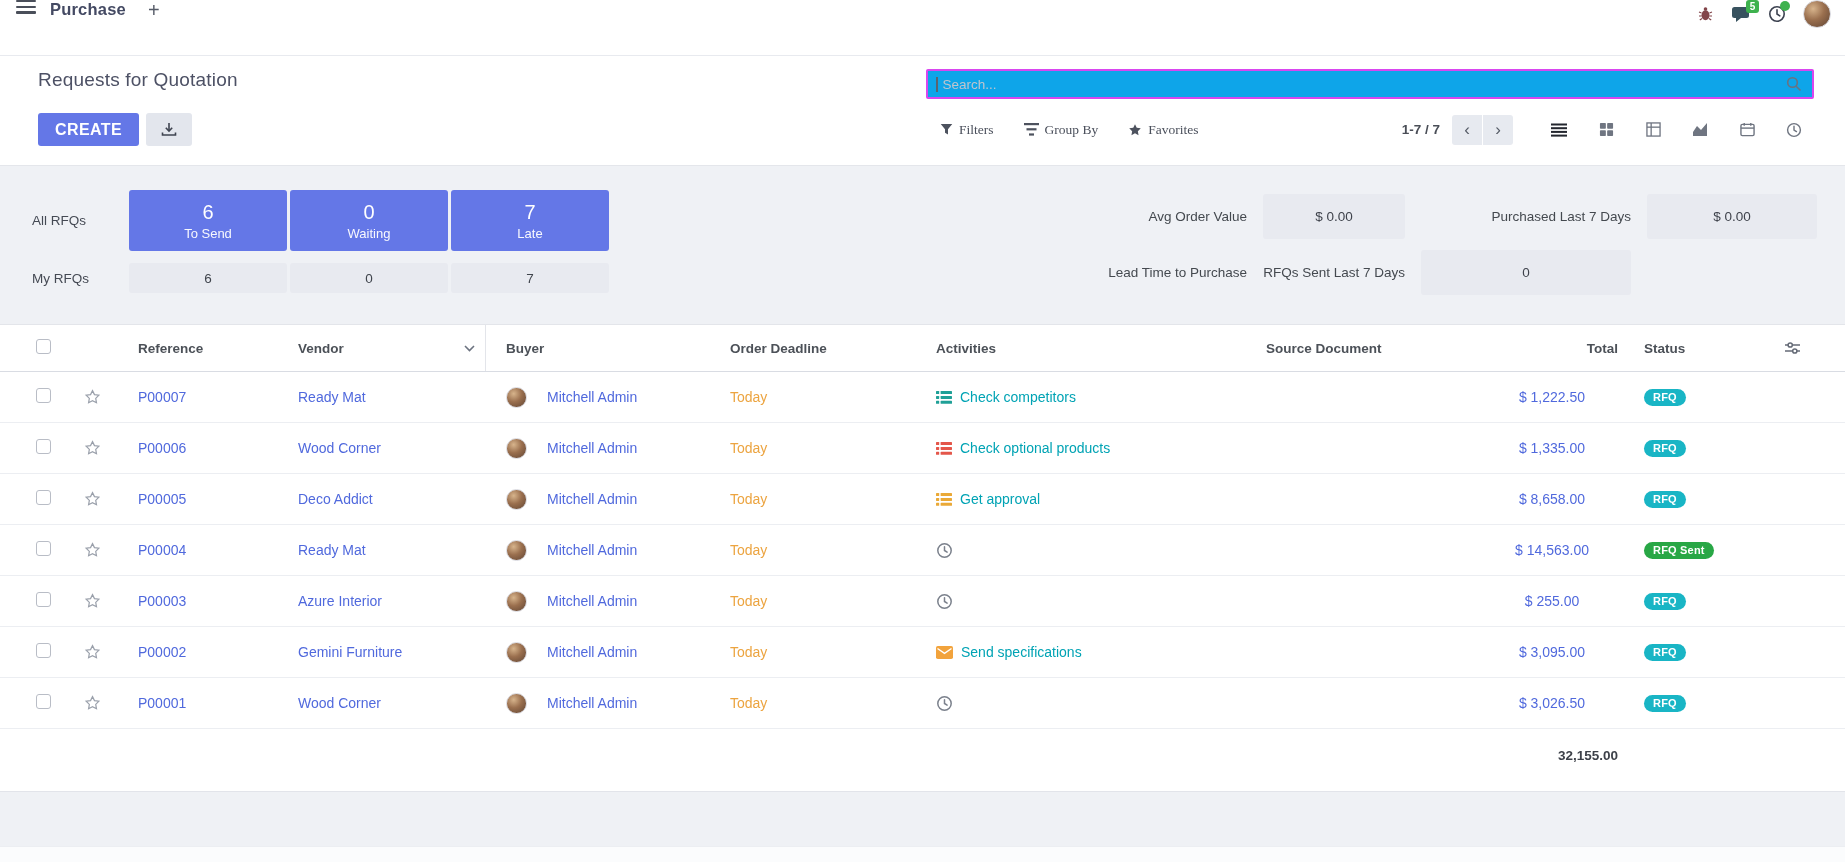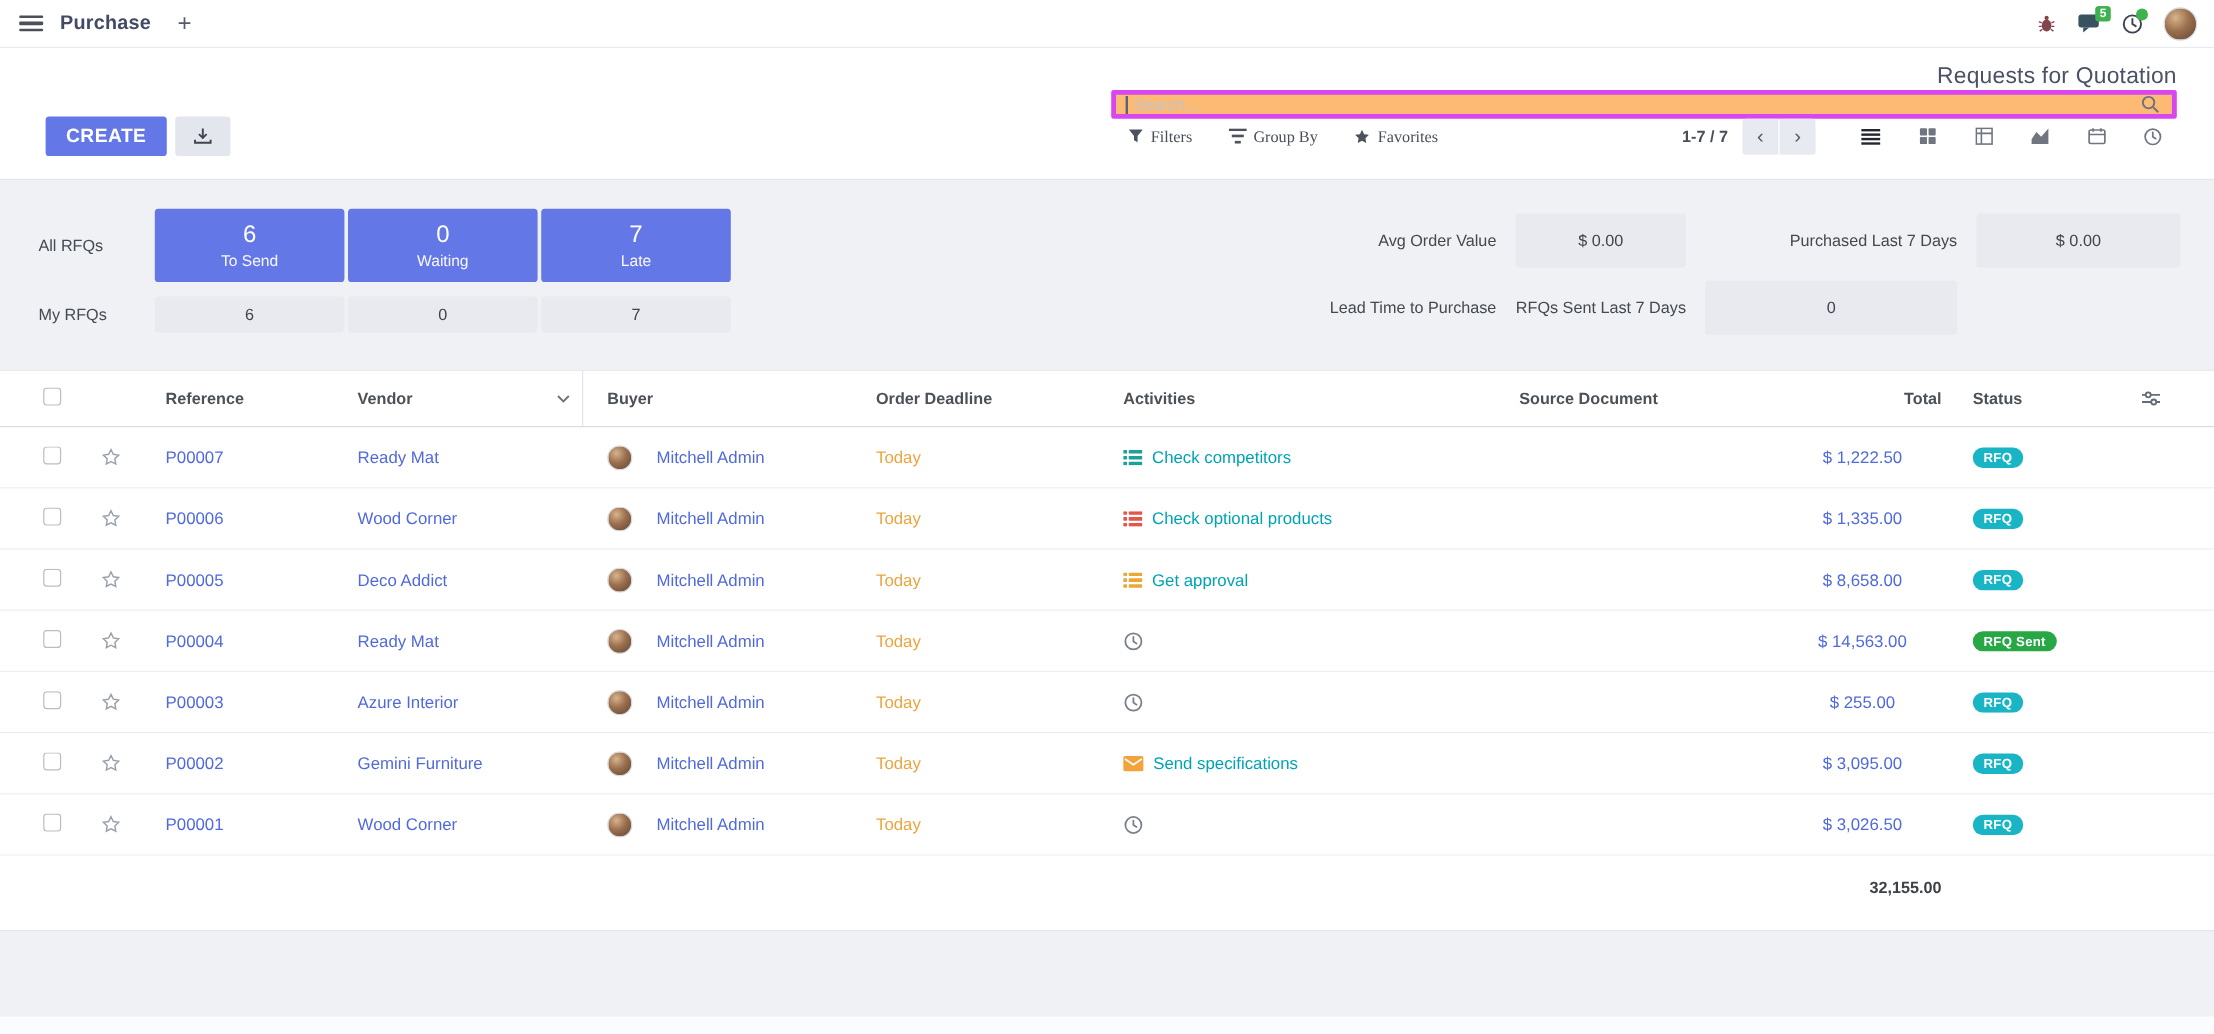--- a/index.html
+++ b/index.html
@@ -10,39 +10,39 @@
   --badge-green:#28a745;
   --today-orange:#eca440;
   --page-bg:#eff1f5;
 }
 *{box-sizing:border-box;margin:0;padding:0;}
 html,body{width:1845px;height:862px;}
 body{font-family:"Liberation Sans","DejaVu Sans",sans-serif;background:var(--page-bg);overflow:hidden;font-size:14px;color:#3c4048;}
 .page{display:flex;flex-direction:column;height:862px;}
 
 
-.navbar{height:40px;background:#fff;border-bottom:1px solid #e8eaef;display:flex;align-items:center;padding:0 14px 0 16px;flex:0 0 auto;}
+.navbar{height:56px;background:#fff;border-bottom:1px solid #e8eaef;display:flex;align-items:flex-start;padding:0 14px 0 16px;flex:0 0 auto;}
 .hamburger{width:20px;display:flex;flex-direction:column;gap:3.5px;cursor:pointer;}
 .hamburger span{height:2.2px;background:#4a4f5a;border-radius:1px;}
 .app-name{margin-left:14px;font-size:16.5px;color:#444a63;font-weight:bold;letter-spacing:.2px;cursor:pointer;}
 .nav-plus{margin-left:22px;font-size:20px;font-weight:normal;color:#565b68;cursor:pointer;line-height:1;}
 .nav-right{margin-left:auto;display:flex;align-items:center;gap:17px;}
 .nav-icon{position:relative;display:flex;align-items:center;cursor:pointer;}
 .nav-icon.bug{color:#83454a;}
 .nav-icon.chat{color:#38525f;}
 .nav-icon.clock{color:#3c4250;}
 .nav-badge{position:absolute;top:-6px;right:-8px;background:#3eb24e;color:#fff;font-size:10px;line-height:13px;height:13px;min-width:13px;text-align:center;padding:0 3px;border-radius:3px;font-weight:bold;}
 .nav-dot{position:absolute;top:-4px;right:-4px;width:10px;height:10px;border-radius:50%;background:#3eb24e;}
 .nav-avatar{width:28px;height:28px;border-radius:50%;background:radial-gradient(circle at 35% 30%, #d7b48c 0%, #9a6f4e 45%, #5f4433 100%);border:1px solid #d8d8de;cursor:pointer;}
 
 
 .control-panel{height:110px;background:#fff;border-bottom:1px solid #e4e6eb;padding:13px 31px 0 38px;flex:0 0 auto;}
-.cp-row1{height:34px;display:flex;align-items:flex-end;justify-content:space-between;flex-direction:column;}
+.cp-row1{height:34px;display:flex;align-items:flex-start;justify-content:space-between;}
 .page-title{font-size:19px;color:#4d5165;letter-spacing:.2px;}
-.search-box{width:888px;height:30px;border:4px solid #d946ef;border-radius:2px;background:#fdba74;display:flex;align-items:center;padding:0 10px 0 8px;}
+.search-box{width:888px;height:30px;border:2px solid #d946ef;border-radius:2px;background:#0ea5e9;display:flex;align-items:center;padding:0 10px 0 8px;}
 .search-caret{width:1.5px;height:15px;background:#5b6470;margin-right:5px;flex:0 0 auto;}
 .search-box input{border:none;outline:none;flex:1;font-size:13.5px;color:#333;background:transparent;font-family:inherit;}
 .search-box input::placeholder{color:#c0c4cd;}
 .cp-row2{margin-top:10px;display:flex;align-items:center;}
 .btn-create{height:33px;padding:0 17px;background:var(--primary);color:#fff;border:none;border-radius:3px;font-size:16px;font-weight:bold;letter-spacing:.4px;cursor:pointer;font-family:inherit;}
 .btn-export{height:33px;width:46px;margin-left:7px;background:#e3e6ed;border:none;border-radius:3px;color:#3f4450;display:flex;align-items:center;justify-content:center;cursor:pointer;}
 .search-tools{width:889px;margin-left:auto;display:flex;align-items:center;padding-left:15px;}
 .tool-btn{display:flex;align-items:center;gap:6px;font-size:13.5px;color:#4a4f5b;margin-right:30px;cursor:pointer;background:none;border:none;font-family:Liberation Serif, serif;}
 .tool-btn svg{color:#4d525e;}
 .pager{margin-left:auto;display:flex;align-items:center;}

